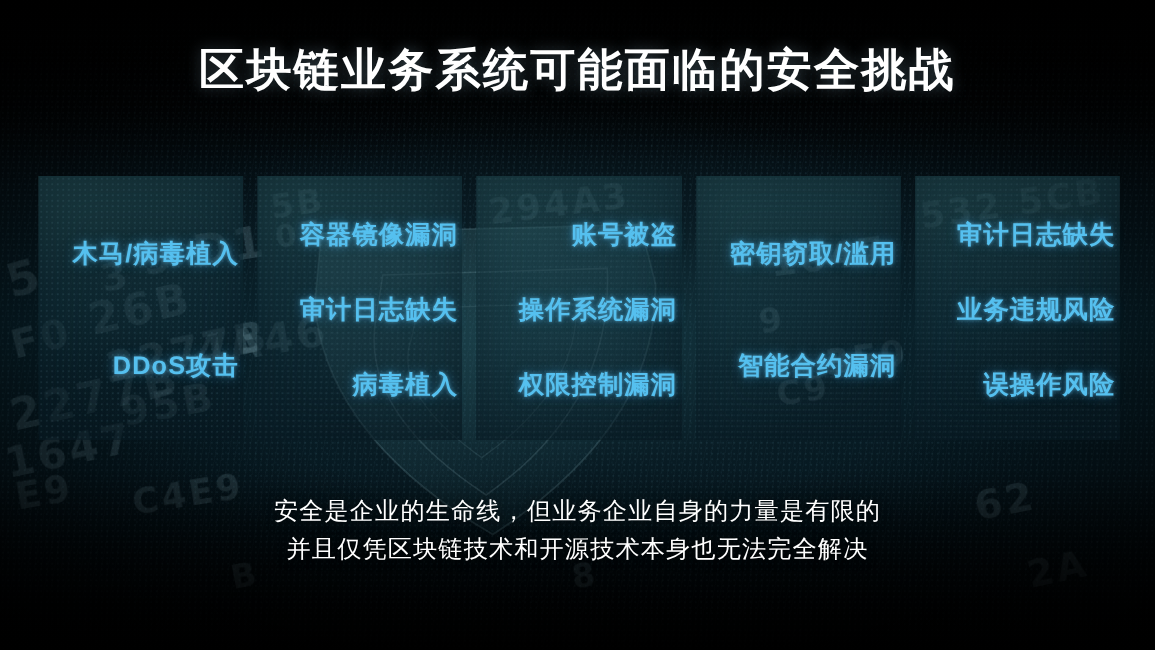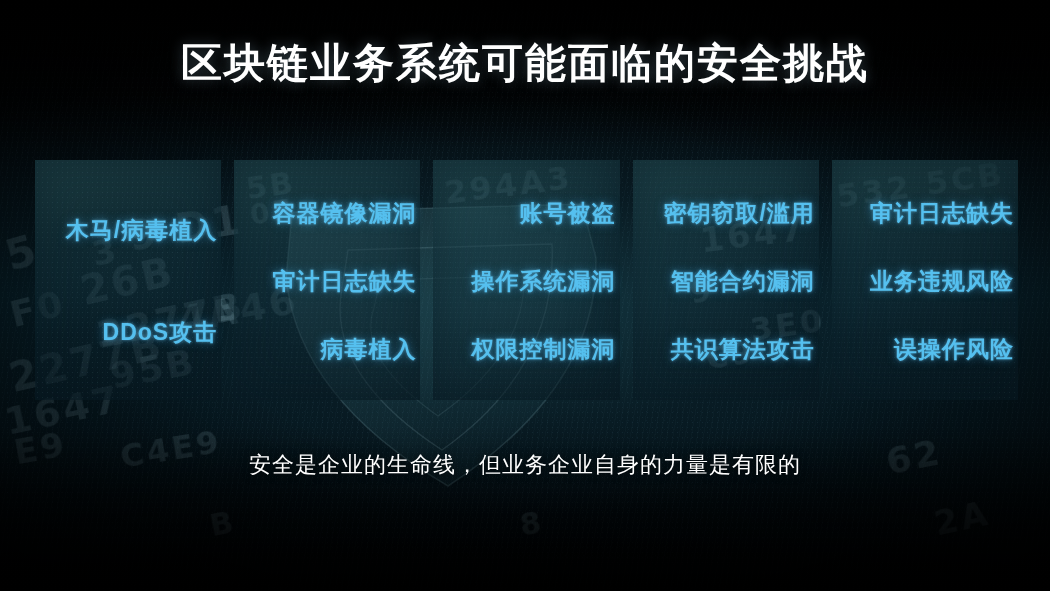--- a/index.html
+++ b/index.html
@@ -234,28 +234,28 @@
 
     <div class="panel">
       <div class="cell">账号被盗</div>
       <div class="cell">操作系统漏洞</div>
       <div class="cell">权限控制漏洞</div>
     </div>
 
     <div class="panel">
       <div class="cell">密钥窃取/滥用</div>
       <div class="cell">智能合约漏洞</div>
-      <div class="cell">共识算法攻击</div>
     </div>
 
     <div class="panel">
       <div class="cell">审计日志缺失</div>
       <div class="cell">业务违规风险</div>
       <div class="cell">误操作风险</div>
     </div>
 
   </div>
 
   <div class="footer">
     <span class="fline">安全是企业的生命线，但业务企业自身的力量是有限的</span>
+    <span class="fline">并且仅凭区块链技术和开源技术本身也无法完全解决</span>
   </div>
 
 </div>
 
 </body></html>

